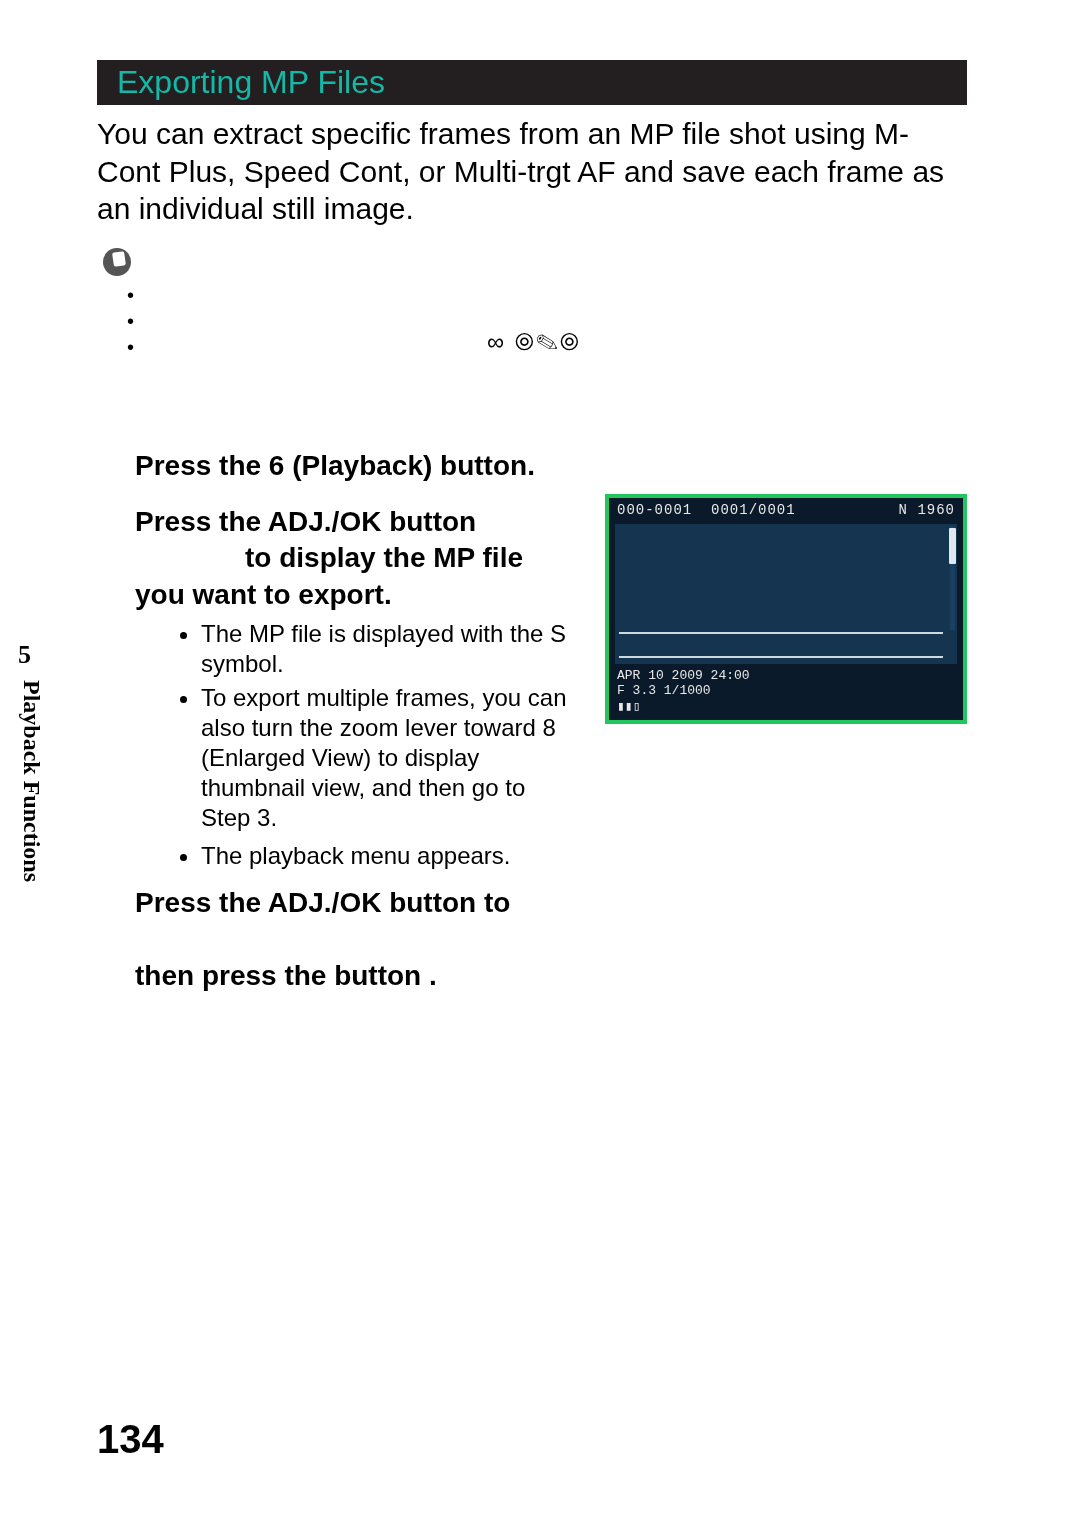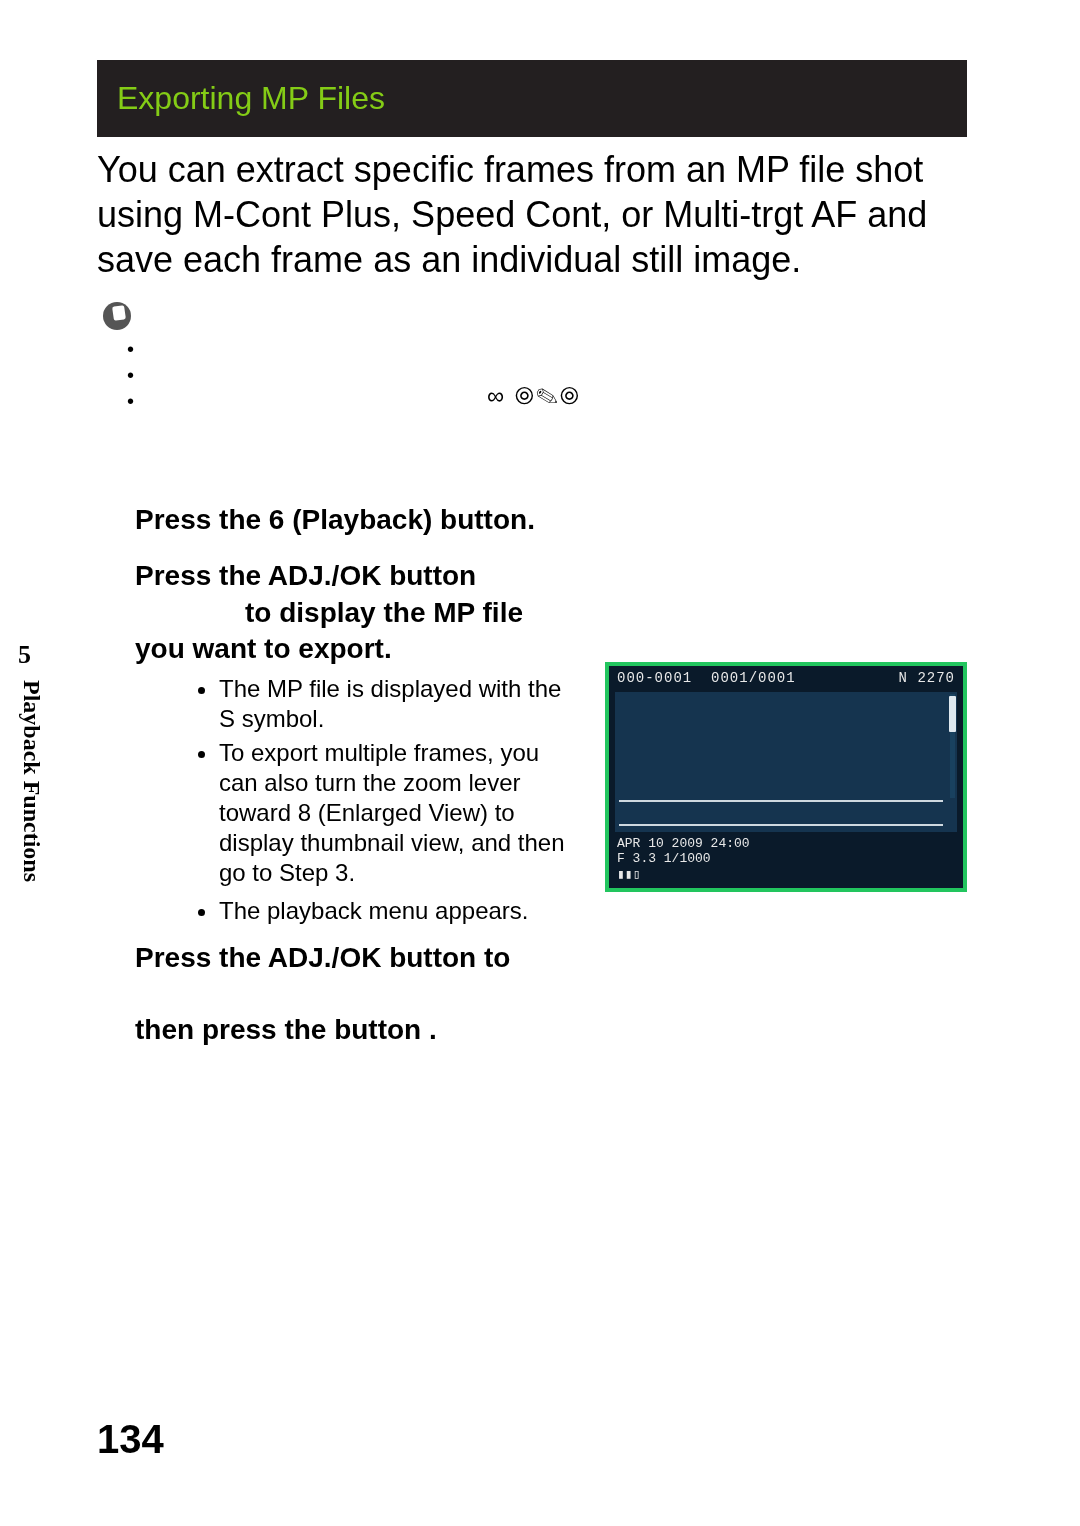--- a/index.html
+++ b/index.html
@@ -11,27 +11,27 @@
     position:relative;
   }
   .page{
     position:absolute;
     left:97px;
     top:60px;
     width:870px;
   }
   .heading-bar{
     background:#231f20;
-    color:#84cc16;
+    color:#14b8a6;
     font-size:32px;
-    padding:20px 20px;
+    padding:4px 20px;
     font-family:Arial,Helvetica,sans-serif;
   }
   .intro{
-    font-size:36px;
+    font-size:30px;
     line-height:1.25;
     margin-top:10px;
   }
   .note-block{
     margin-top:20px;
     min-height:140px;
     position:relative;
   }
   .note-icon{
     width:28px;height:28px;
@@ -79,26 +79,25 @@
     font-weight:bold;
   }
   .bullet-list{
     font-size:24px;
     line-height:1.25;
     margin:4px 0 0 64px;
     width:380px;
   }
   .bullet-list li{
     list-style:disc;
-    margin-left:18px;
     margin-bottom:4px;
   }
   .two-col{
     display:flex;
-    align-items:flex-end;
+    align-items:flex-start;
     gap:24px;
   }
   .two-col .left{flex:0 0 440px;}
   .camera-display{
     width:360px;
     border:4px solid #22c55e;
     background:#0a1a2a;
     color:#e8e8e8;
     font-family:"Courier New",monospace;
     font-size:14px;
@@ -235,21 +234,21 @@
           <li>The MP file is displayed with the S symbol.</li>
           <li>To export multiple frames, you can also turn the zoom lever toward 8 (Enlarged View) to display thumbnail view, and then go to Step 3.</li>
         </ul>
       </div>
 
       <div class="camera-display">
         <div class="cd-top">
           <span class="cd-left-top">
             <span>000-0001</span>&nbsp;&nbsp;<span>0001/0001</span>
           </span>
-          <span class="cd-right-top">N 2270</span>
+          <span class="cd-right-top">N 1960</span>
         </div>
         <div class="cd-mid">
           <div class="scroll-track"></div>
           <div class="scroll-thumb"></div>
           <div class="cd-strip"></div>
         </div>
         <div class="cd-bottom">
           <span>APR 10 2009 24:00</span>
           <span>F 3.3 1/1000</span>
           <span>▮▮▯</span>

